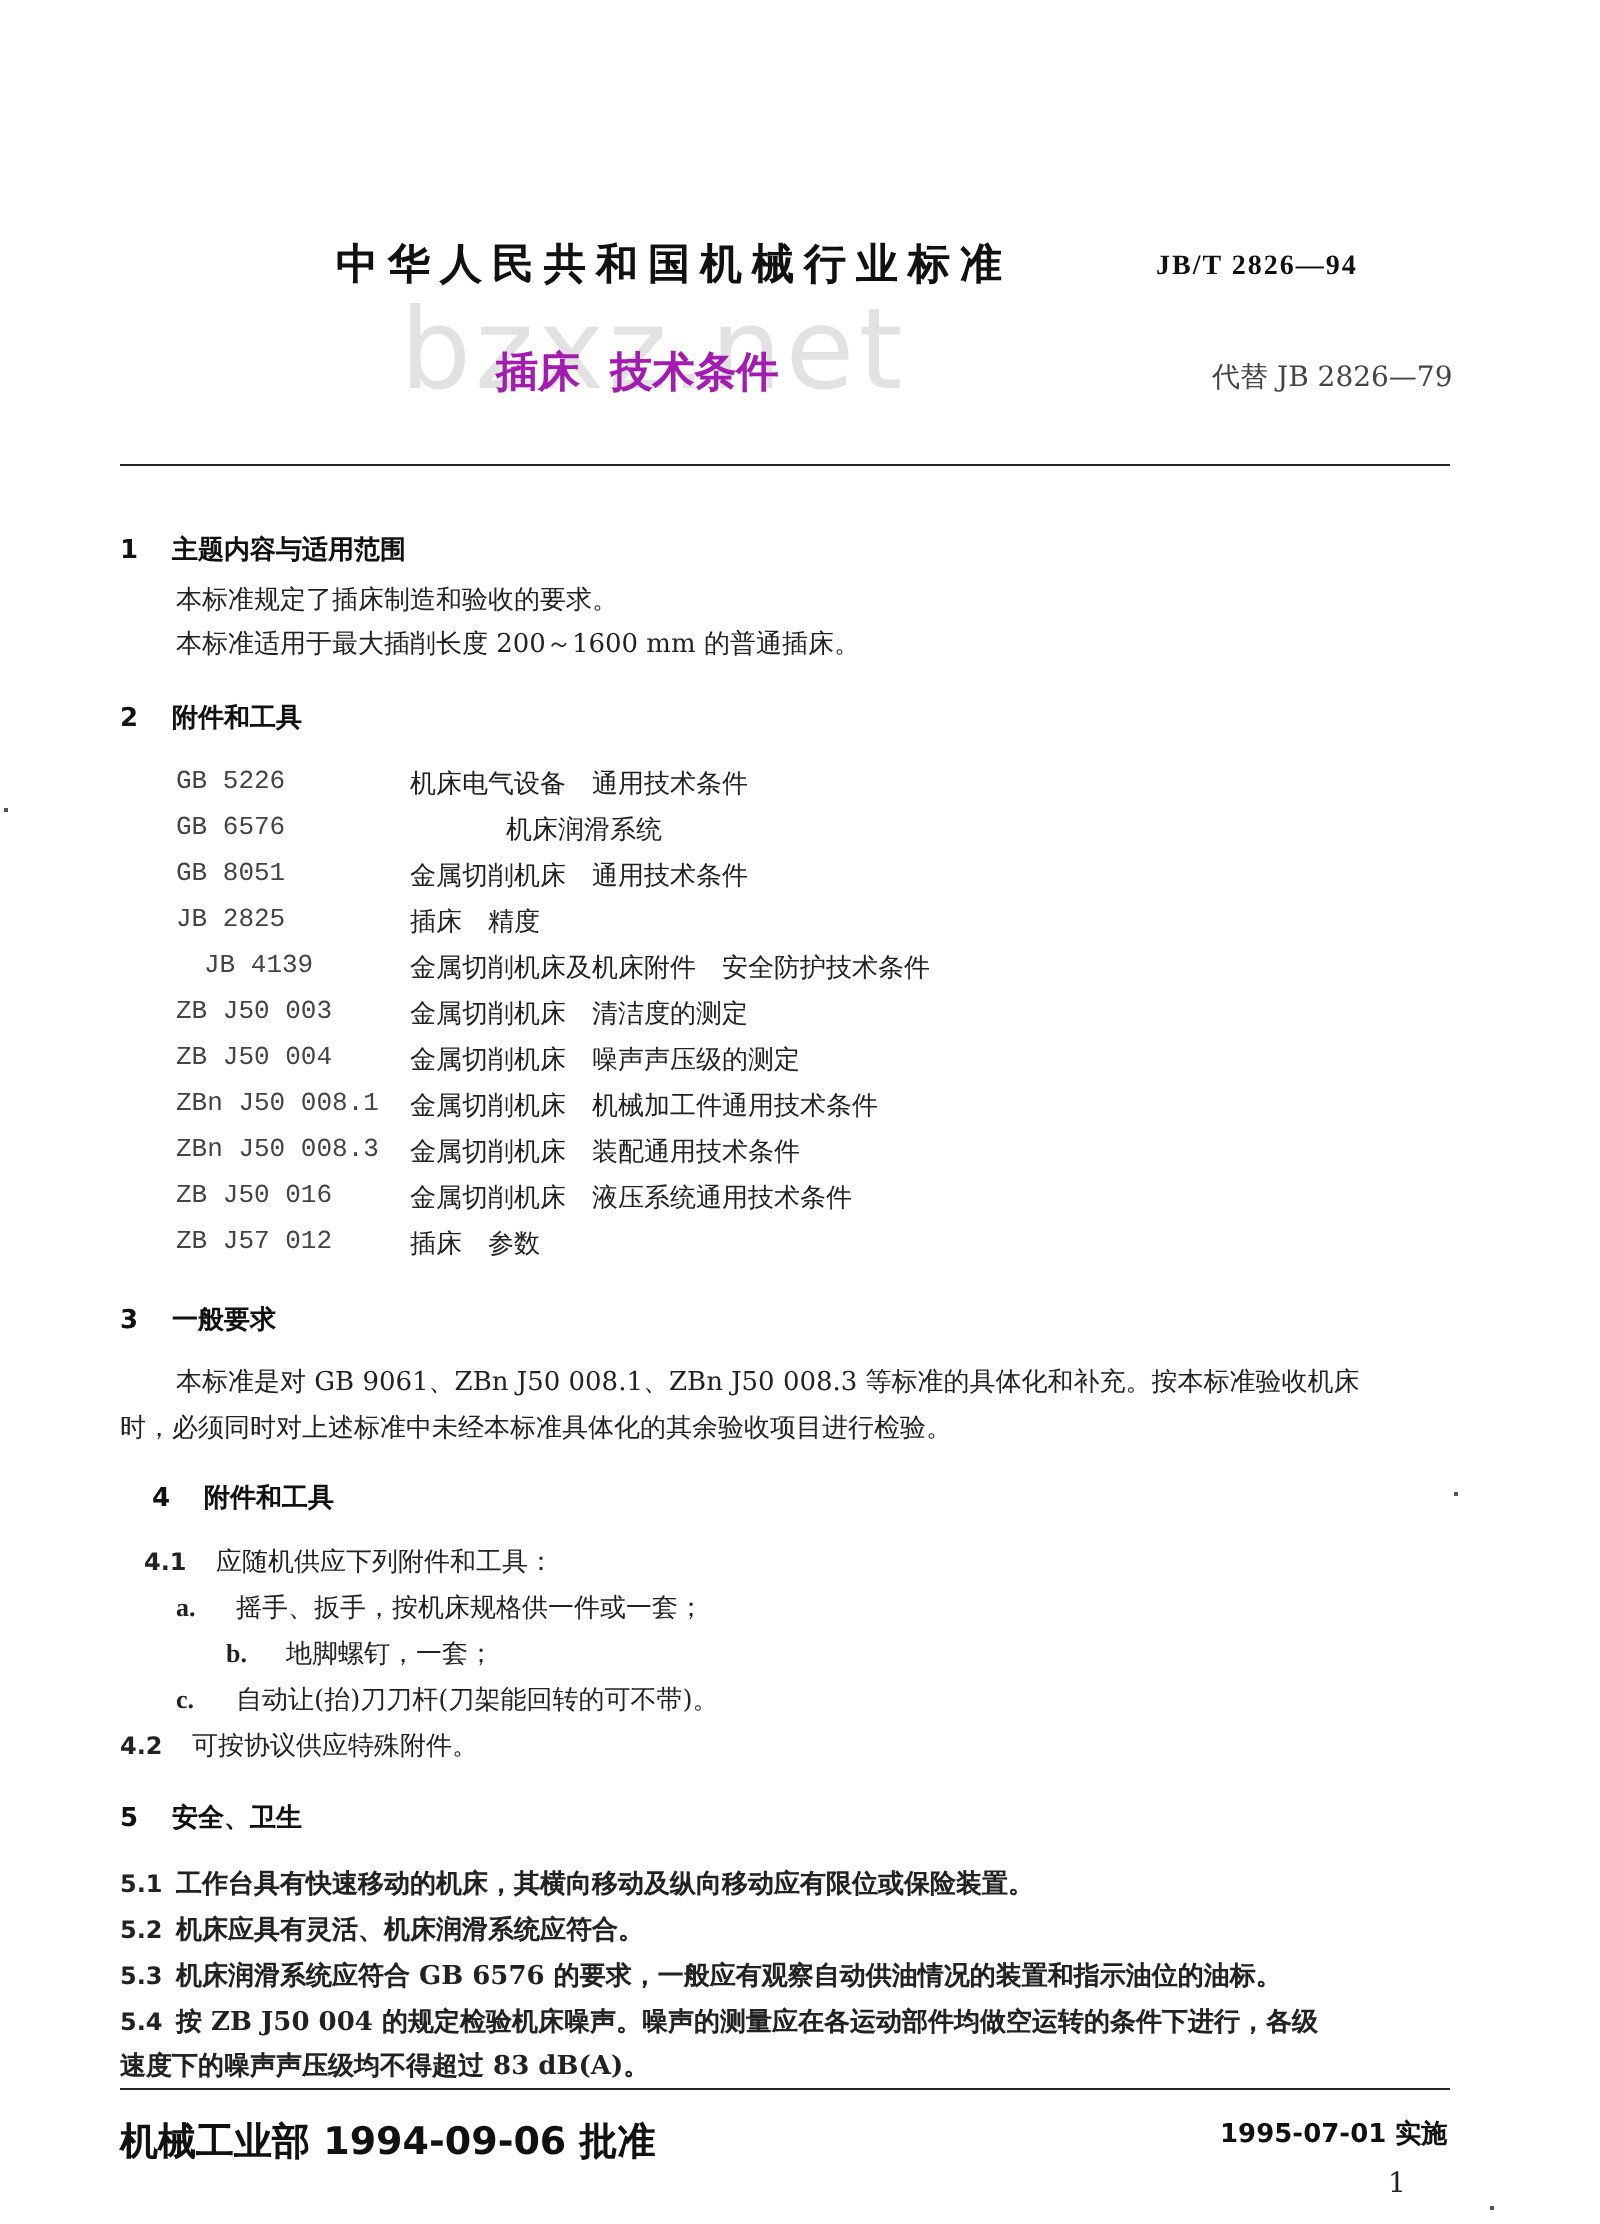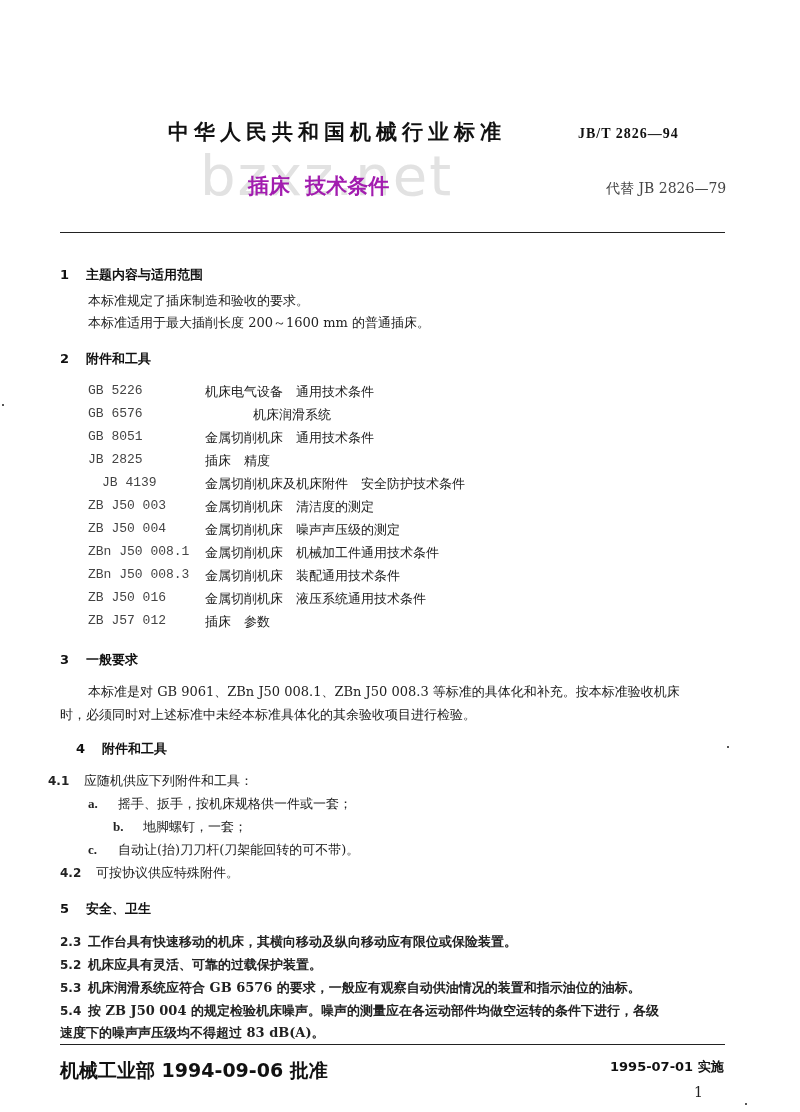--- a/index.html
+++ b/index.html
@@ -210,44 +210,44 @@
 
 <div class="abs sec-heading" style="left:60px; top:651px;">
   <span class="sec-num">3</span><span>一般要求</span>
 </div>
 <div class="abs para" style="left:88px; top:681px; white-space:nowrap;">本标准是对 GB 9061、ZBn J50 008.1、ZBn J50 008.3 等标准的具体化和补充。按本标准验收机床</div>
 <div class="abs para" style="left:60px; top:704px; white-space:nowrap;">时，必须同时对上述标准中未经本标准具体化的其余验收项目进行检验。</div>
 
 <div class="abs sec-heading" style="left:60px; top:740px;margin-left:16px;">
   <span class="sec-num">4</span><span>附件和工具</span>
 </div>
-<div class="abs clause" style="left:48px; top:772px;">
+<div class="abs clause" style="left:72px; top:772px;">
   <span class="clause-num" style="width:36px;">4.1</span><span>应随机供应下列附件和工具：</span>
 </div>
 <div class="abs clause" style="left:88px; top:795px;">
   <span class="item-letter">a.</span><span>摇手、扳手，按机床规格供一件或一套；</span>
 </div>
 <div class="abs clause" style="left:88px; top:818px;margin-left:25px;">
   <span class="item-letter">b.</span><span>地脚螺钉，一套；</span>
 </div>
 <div class="abs clause" style="left:88px; top:841px;">
   <span class="item-letter">c.</span><span>自动让(抬)刀刀杆(刀架能回转的可不带)。</span>
 </div>
 <div class="abs clause" style="left:60px; top:864px;">
   <span class="clause-num" style="width:36px;">4.2</span><span>可按协议供应特殊附件。</span>
 </div>
 
 <div class="abs sec-heading" style="left:60px; top:900px;">
   <span class="sec-num">5</span><span>安全、卫生</span>
 </div>
 <div class="abs clause bold-text" style="left:60px; top:933px;">
-  <span class="clause-num">2.3</span><span>工作台具有快速移动的机床，其横向移动及纵向移动应有限位或保险装置。</span>
+  <span class="clause-num">5.1</span><span>工作台具有快速移动的机床，其横向移动及纵向移动应有限位或保险装置。</span>
 </div>
 <div class="abs clause bold-text" style="left:60px; top:956px;">
-  <span class="clause-num">5.2</span><span>机床应具有灵活、可靠的过载保护装置。</span>
+  <span class="clause-num">5.2</span><span>机床应具有灵活、机床润滑系统应符合。</span>
 </div>
 <div class="abs clause bold-text" style="left:60px; top:979px;">
   <span class="clause-num">5.3</span><span>机床润滑系统应符合 GB 6576 的要求，一般应有观察自动供油情况的装置和指示油位的油标。</span>
 </div>
 <div class="abs clause bold-text" style="left:60px; top:1002px;">
   <span class="clause-num">5.4</span><span>按 ZB J50 004 的规定检验机床噪声。噪声的测量应在各运动部件均做空运转的条件下进行，各级</span>
 </div>
 <div class="abs clause bold-text" style="left:60px; top:1024px;">速度下的噪声声压级均不得超过 83 dB(A)。</div>
 
 <div class="abs rule rule-bottom"></div>

